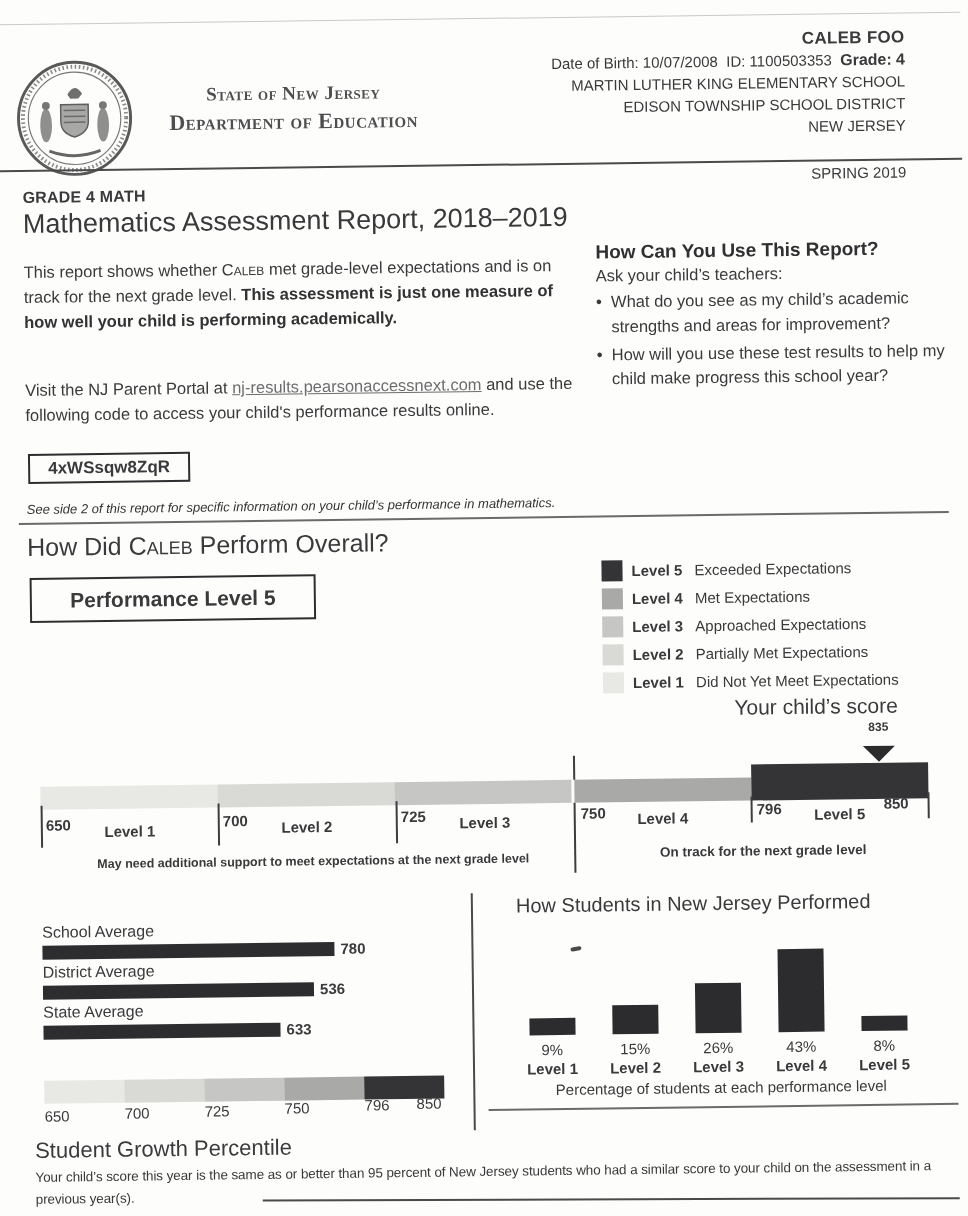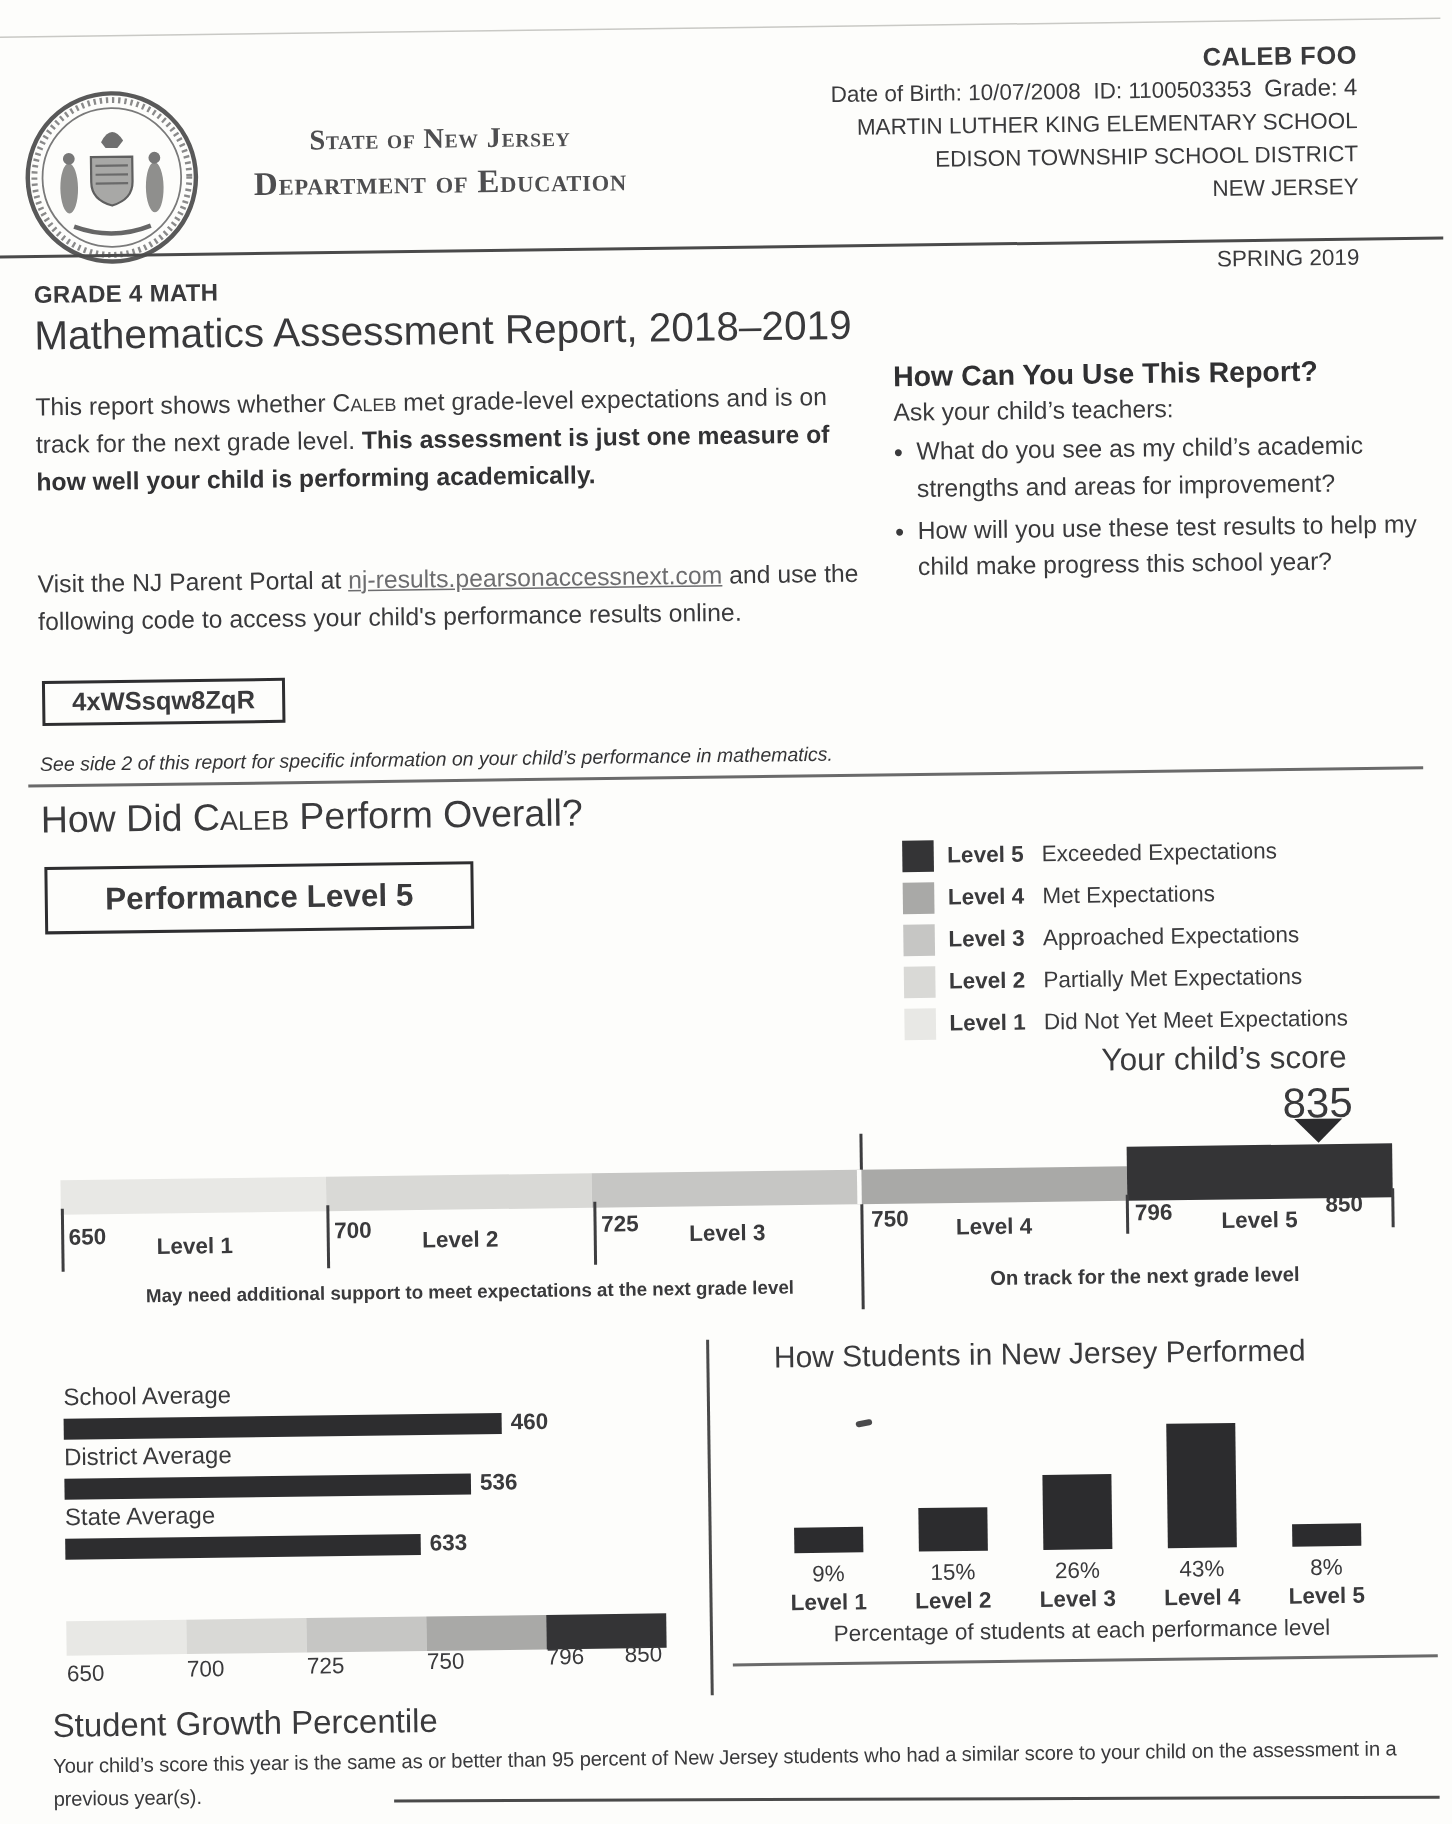--- a/index.html
+++ b/index.html
@@ -12,21 +12,21 @@
   .rule { background:#4a4a4a; height:2px; }
   .thin-rule { background:#6a6a6a; height:1.5px; }
 
   
   .agency { text-align:center; font-family:"Liberation Serif","DejaVu Serif",serif;
             color:#4e4e50; font-variant:small-caps; letter-spacing:.5px; }
   .agency .l1 { font-size:19px; font-weight:600; }
   .agency .l2 { font-size:22px; font-weight:600; margin-top:4px; }
   .student-block { text-align:right; font-size:15px; line-height:22px; }
   .student-block .name { font-size:17px; font-weight:700; letter-spacing:.3px; }
-  .student-block .grade { font-weight:400; font-size:16px; }
+  .student-block .grade { font-weight:700; font-size:16px; }
 
   .course { font-size:16px; font-weight:700; letter-spacing:.2px; }
   .report-title { font-size:27px; font-weight:400; color:#39393b; }
 
   .bodytext { font-size:16.5px; line-height:1.5; }
   .bodytext b { color:#323234; }
   .portal-link { color:#6d6d6f; text-decoration:underline; }
   .code-box { border:2px solid #2e2e30; font-weight:700; font-size:17px;
               padding:3px 18px; display:inline-block; }
 
@@ -40,21 +40,21 @@
   .perf-box { border:2px solid #2e2e30; width:286px; height:45px;
               display:flex; align-items:center; justify-content:center;
               font-size:21px; font-weight:700; }
 
   .legend-row { display:flex; align-items:center; height:21px; margin-bottom:7px; }
   .legend-swatch { width:21px; height:21px; flex:0 0 21px; }
   .legend-level { font-weight:700; font-size:15px; width:63px; margin-left:9px; }
   .legend-desc { font-size:15px; }
 
   .score-title { font-size:21px; }
-  .score-val { font-size:28px; font-weight:400; text-align:center; width:60px; }
+  .score-val { font-size:12px; font-weight:700; text-align:center; width:60px; }
   .marker-tri { width:0; height:0; border-left:16px solid transparent;
                 border-right:16px solid transparent; border-top:16px solid #2b2b2d; }
 
   .scale-strip { display:flex; }
   .scale-strip .seg { flex:1; }
   #main-strip { left:38px; top:781px; width:888px; height:23px; }
   #main-strip .seg5 { height:36px; margin-top:-13px; }
   #main-strip .seg4 { border-left:3px solid #fdfdfb; }
   .tick { width:2px; background:#3e3e40; z-index:3; }
   .tick-num { font-size:15px; font-weight:600; }
@@ -220,21 +220,21 @@
   <div class="abs lvl-label" style="left:777px;top:810px;">Level 5</div>
 
   <div class="abs scale-caption" style="left:30px;top:852px;width:560px;font-size:12.5px;">May need additional support to meet expectations at the next grade level</div>
   <div class="abs scale-caption" style="left:590px;top:847px;width:340px;font-size:13.5px;">On track for the next grade level</div>
 
   <div class="abs" style="left:467px;top:893px;width:2px;height:237px;background:#4a4a4a;"></div>
 
   <div class="abs avg-label" style="left:38px;top:918px;">School Average</div>
   <div class="abs avg-row" style="left:38px;top:938px;">
     <div class="avg-bar" style="width: 292px;"></div>
-    <span class="avg-val">460</span>
+    <span class="avg-val">780</span>
   </div>
   <div class="abs avg-label" style="left:38px;top:958px;">District Average</div>
   <div class="abs avg-row" style="left:38px;top:978px;">
     <div class="avg-bar" style="width: 271px;"></div>
     <span class="avg-val">536</span>
   </div>
   <div class="abs avg-label" style="left:38px;top:998px;">State Average</div>
   <div class="abs avg-row" style="left:38px;top:1018px;">
     <div class="avg-bar" style="width: 237px;"></div>
     <span class="avg-val">633</span>

